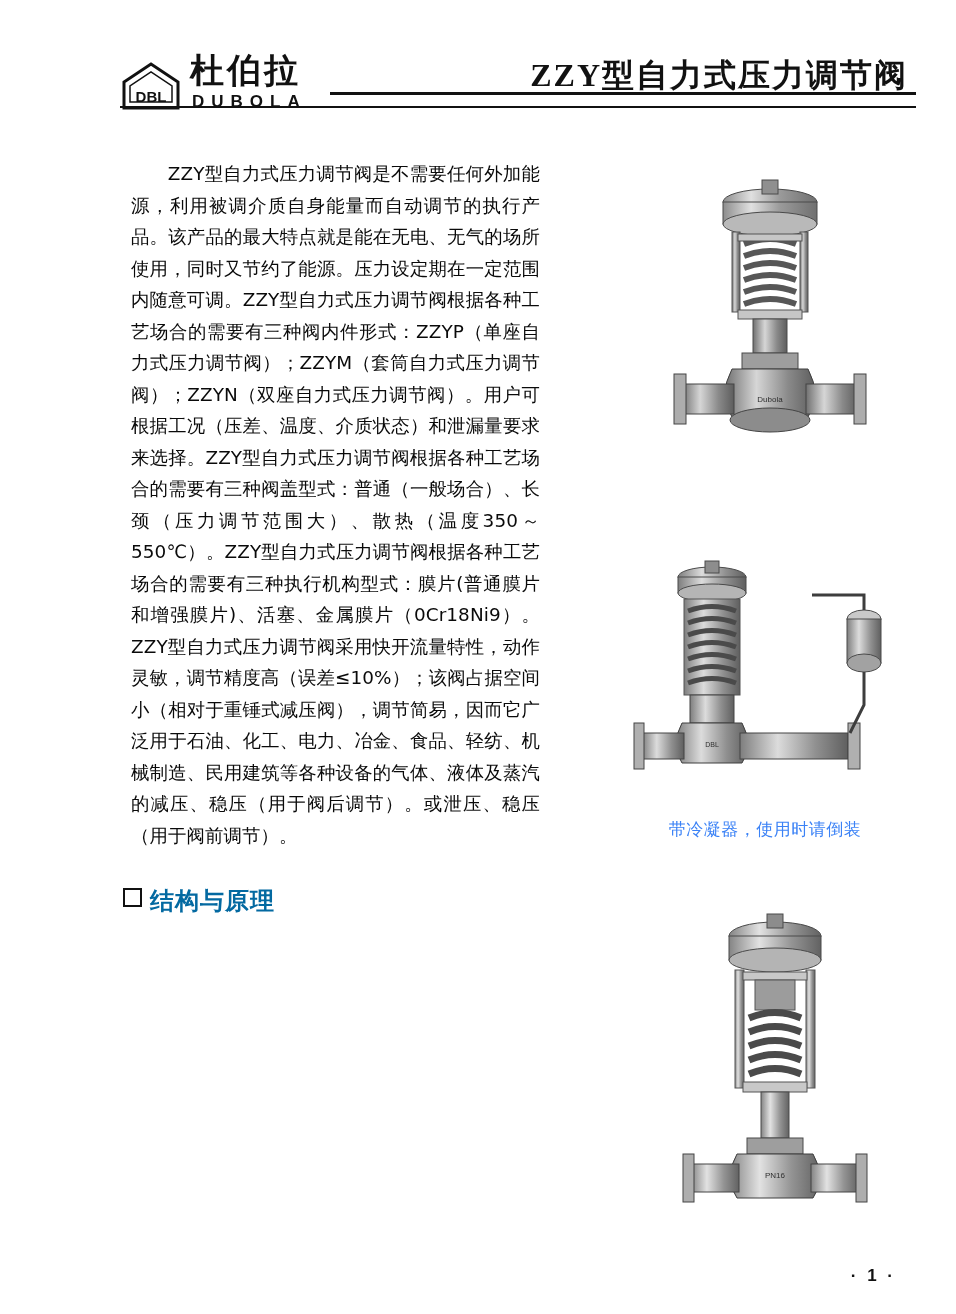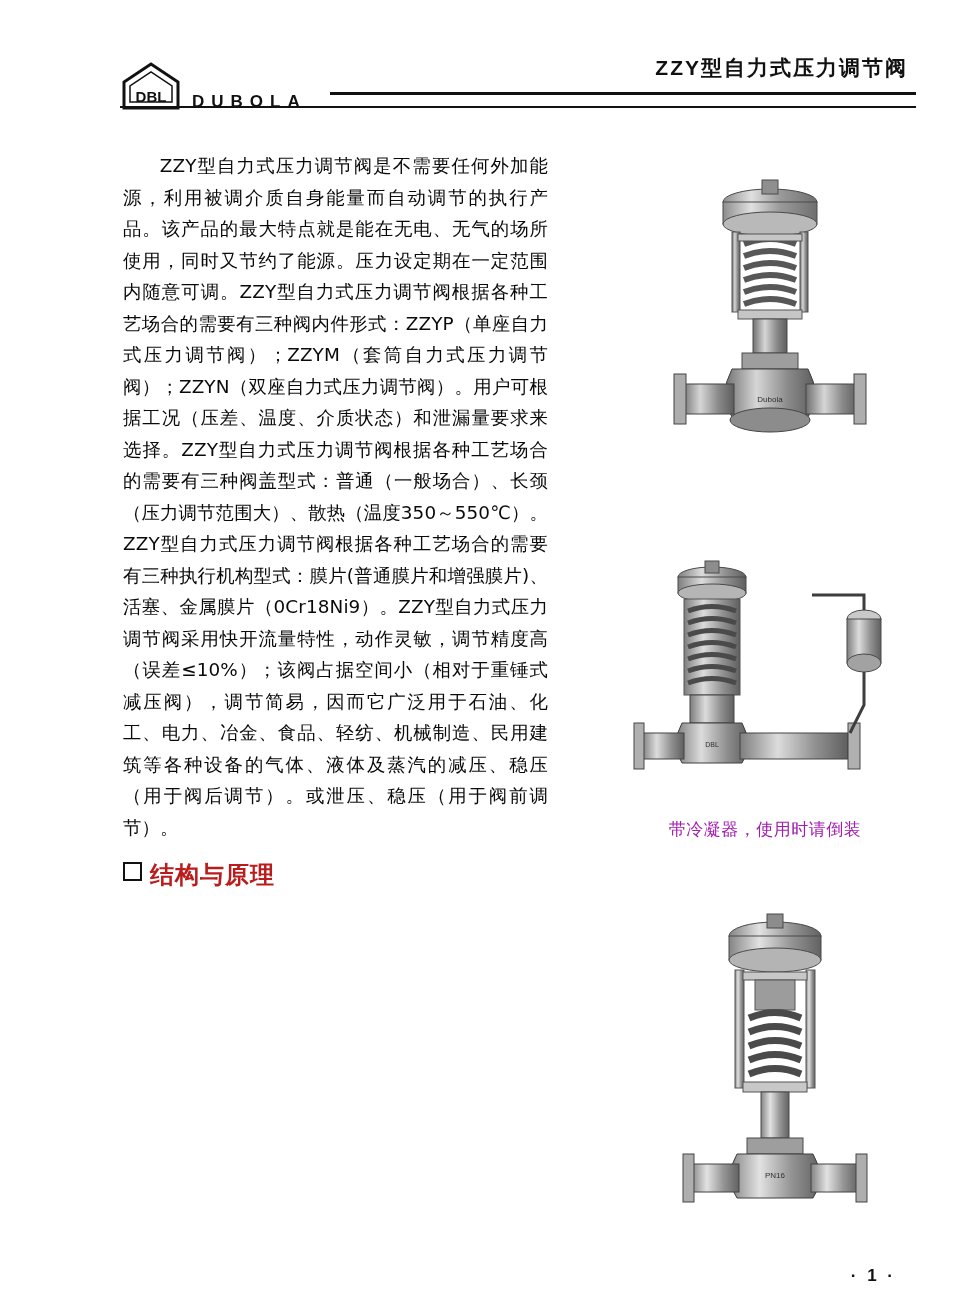--- a/index.html
+++ b/index.html
@@ -60,22 +60,22 @@
     font-size: 17px;
     font-weight: 700;
     letter-spacing: 7px;
     color: #111;
     white-space: nowrap;
   }
   .header-title {
     position: absolute;
     right: 48px;
     top: 14px;
-    font-family: Liberation Sans, sans-serif;
-    font-size: 21px;
+    font-family: Liberation Serif, serif;
+    font-size: 32px;
     font-weight: 700;
     letter-spacing: 2px;
     color: #111;
     white-space: nowrap;
   }
   .header-rule-top {
     position: absolute;
     left: 330px;
     right: 40px;
     top: 52px;
@@ -99,29 +99,29 @@
     width: 425px;
   }
   .para {
     font-family: "DejaVu Sans", sans-serif;
     font-size: 18.4px;
     line-height: 31.5px;
     color: #0a0a0a;
     text-align: justify;
     text-justify: inter-ideograph;
     text-indent: 2em;
-    margin: 0;
+    margin: 8px;
     letter-spacing: 0.1px;
   }
   .section-head {
-    margin-top: 16px;
+    margin-top: 34px;
     font-family: "DejaVu Sans", sans-serif;
     font-size: 24px;
     font-weight: 700;
-    color: #b91c1c;
+    color: #0369a1;
     letter-spacing: 1px;
   }
   .section-head .sq {
     display: inline-block;
     width: 15px;
     height: 15px;
     border: 2px solid #111;
     margin-right: 8px;
     vertical-align: 2px;
   }
@@ -129,21 +129,21 @@
     margin-top: 40px;
   }
 
   
   .fig {
     position: absolute;
   }
   .fig-caption {
     font-family: Liberation Sans, sans-serif;
     font-size: 17px;
-    color: #a21caf;
+    color: #3b82f6;
     text-align: center;
     letter-spacing: 0.5px;
     white-space: nowrap;
   }
   #fig1 { left: 620px; top: 170px;  width: 300px; height: 300px; }
   #fig2 { left: 612px; top: 555px;  width: 310px; height: 255px; }
   #fig3 { left: 625px; top: 906px;  width: 300px; height: 305px; }
   #fig2-cap { position: absolute; left: 600px; top: 818px; width: 330px; }
 
   .valve-svg { display: block; margin: 0 auto; }
@@ -168,20 +168,21 @@
   <div class="header">
 
     <div class="logo-block">
       <div class="logo-mark">
         <svg viewBox="0 0 62 50" width="62" height="50" aria-hidden="true">
           <path d="M4 46 L4 20 L31 2 L58 20 L58 46 Z" fill="none" stroke="#111" stroke-width="3"></path>
           <path d="M10 40 L10 24 L31 10 L52 24 L52 40 Z" fill="none" stroke="#111" stroke-width="1.5"></path>
           <text x="31" y="40" font-family="Liberation Sans, sans-serif" font-size="15" font-weight="bold" fill="#111" text-anchor="middle">DBL</text>
         </svg>
       </div>
+      <div class="logo-cn">杜伯拉</div>
       <div class="logo-en">DUBOLA</div>
     </div>
 
     <div class="header-title">ZZY型自力式压力调节阀</div>
     <div class="header-rule-top"></div>
     <div class="header-rule-bottom"></div>
   </div>
 
   <div class="body-col">
     <p class="para">ZZY型自力式压力调节阀是不需要任何外加能源，利用被调介质自身能量而自动调节的执行产品。该产品的最大特点就是能在无电、无气的场所使用，同时又节约了能源。压力设定期在一定范围内随意可调。ZZY型自力式压力调节阀根据各种工艺场合的需要有三种阀内件形式：ZZYP（单座自力式压力调节阀）；ZZYM（套筒自力式压力调节阀）；ZZYN（双座自力式压力调节阀）。用户可根据工况（压差、温度、介质状态）和泄漏量要求来选择。ZZY型自力式压力调节阀根据各种工艺场合的需要有三种阀盖型式：普通（一般场合）、长颈（压力调节范围大）、散热（温度350～550℃）。ZZY型自力式压力调节阀根据各种工艺场合的需要有三种执行机构型式：膜片(普通膜片和增强膜片)、活塞、金属膜片（0Cr18Ni9）。ZZY型自力式压力调节阀采用快开流量特性，动作灵敏，调节精度高（误差≤10%）；该阀占据空间小（相对于重锤式减压阀），调节简易，因而它广泛用于石油、化工、电力、冶金、食品、轻纺、机械制造、民用建筑等各种设备的气体、液体及蒸汽的减压、稳压（用于阀后调节）。或泄压、稳压（用于阀前调节）。</p>

